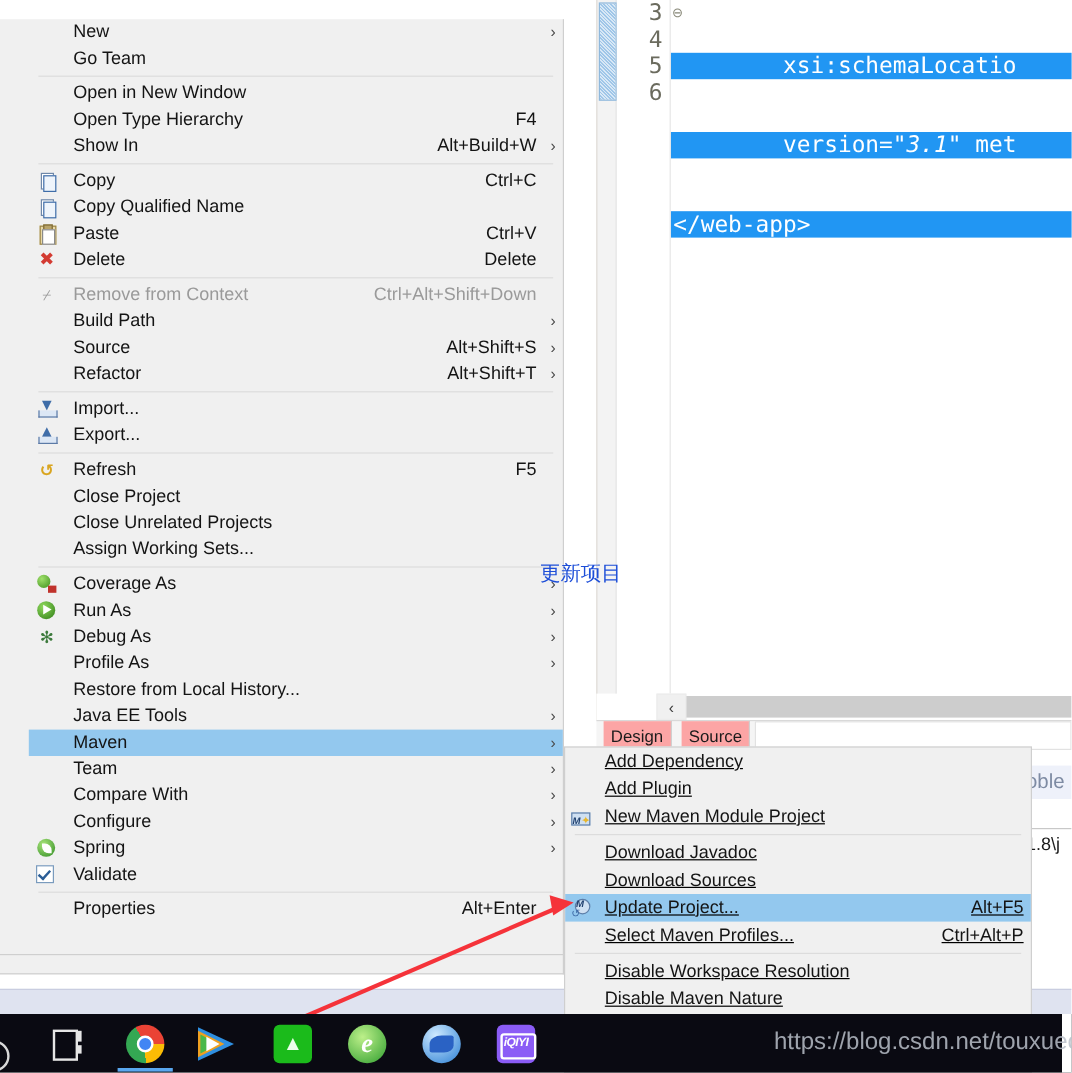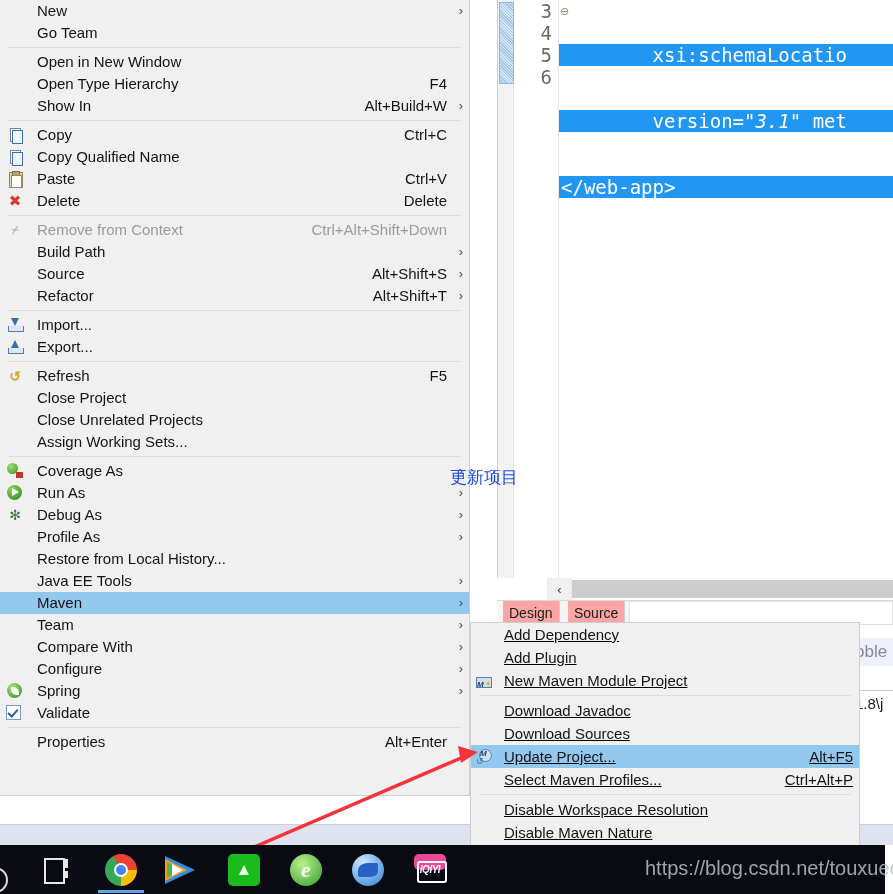--- a/index.html
+++ b/index.html
@@ -85,23 +85,24 @@
   #frag-strip-a{position:absolute;left:855px;top:666px;width:38px;height:24px;background:#ffffff;}
   #frag-strip-b{position:absolute;left:855px;top:716px;width:38px;height:110px;background:#ffffff;}
   #frag-blue-1{position:absolute;left:849px;top:760px;width:6px;height:24px;background:#93c8ee;}
 
   
   #below-menu-white{position:absolute;left:0;top:796px;width:893px;height:28px;background:#ffffff;}
   #status-strip{position:absolute;left:0;top:824px;width:893px;height:21px;background:#dfe3f0;border-top:1px solid #c9cde0;box-sizing:border-box;}
 
   
   #context-menu{
-    position:absolute;left:0;top:0;width:470px;height:796px;
+    position:absolute;left:0;top:16px;width:470px;height:796px;
     background:#f0f0f0;border:1px solid #cfcfcf;border-left:none;border-top:none;
     box-sizing:border-box;
+    padding-left:24px;
   }
   .mi{
     position:relative;height:22px;line-height:22px;
     display:flex;align-items:center;font-size:15px;color:#141414;
   }
   .mi.hl{background:#93c8ee;}
   .mi.disabled{color:#9a9a9a;}
   .mi .ico{
     width:30px;min-width:30px;height:22px;position:relative;
   }
@@ -198,21 +199,21 @@
   .ic-player .wedge{position:absolute;left:0;top:0;width:0;height:0;border-top:14px solid transparent;border-bottom:14px solid transparent;border-left:30px solid #2f8fe0;}
   .ic-player .wedge2{position:absolute;left:0;top:3px;width:0;height:0;border-top:11px solid transparent;border-bottom:11px solid transparent;border-left:22px solid #f0a020;}
   .ic-player .wedge3{position:absolute;left:2px;top:6px;width:0;height:0;border-top:8px solid transparent;border-bottom:8px solid transparent;border-left:15px solid #49b84b;}
   .ic-player .tri{position:absolute;left:7px;top:8px;width:0;height:0;border-top:6px solid transparent;border-bottom:6px solid transparent;border-left:11px solid #ffffff;}
   .ic-green-sq{position:absolute;left:0;top:0;width:32px;height:32px;background:#1bbb1b;border-radius:5px;}
   .ic-green-sq .mark{position:absolute;left:6px;top:6px;width:20px;height:20px;color:#eaffea;font-size:17px;line-height:20px;text-align:center;font-weight:bold;}
   .ic-ie{position:absolute;left:0;top:0;width:32px;height:32px;border-radius:50%;background:radial-gradient(circle at 38% 32%,#bdf08a,#2f9e2f);}
   .ic-ie .e{position:absolute;left:0;top:0;width:32px;height:32px;color:#ffffff;font-size:22px;line-height:32px;text-align:center;font-family:"Liberation Serif",serif;font-style:italic;font-weight:bold;}
   .ic-blue{position:absolute;left:0;top:0;width:32px;height:32px;border-radius:50%;background:radial-gradient(circle at 35% 28%,#cfeaff,#2b7fd4);}
   .ic-blue .sw{position:absolute;left:6px;top:9px;width:20px;height:14px;background:#2a62c4;border-radius:50% 10% 40% 10%;}
-  .ic-iqiyi{position:absolute;left:0;top:0;width:32px;height:16px;background:#ec4899;border-radius:5px;}
+  .ic-iqiyi{position:absolute;left:0;top:0;width:32px;height:32px;background:#8b5cf6;border-radius:5px;}
   .ic-iqiyi .t{position:absolute;left:0;top:0;width:32px;height:32px;color:#ffffff;font-size:10px;line-height:32px;text-align:center;font-weight:bold;letter-spacing:-0.5px;}
   .ic-iqiyi .fr{position:absolute;left:3px;top:7px;width:26px;height:18px;border:2px solid #ffffff;border-radius:3px;}
 
   
   #watermark{
     position:absolute;left:645px;top:857px;font-size:20px;color:#b9bfc9;opacity:.85;
     white-space:nowrap;font-family:"Liberation Sans",sans-serif;
   }
   
   #menu-bottom-edge{position:absolute;left:0;top:795px;width:470px;height:1px;background:#cfcfcf;}

